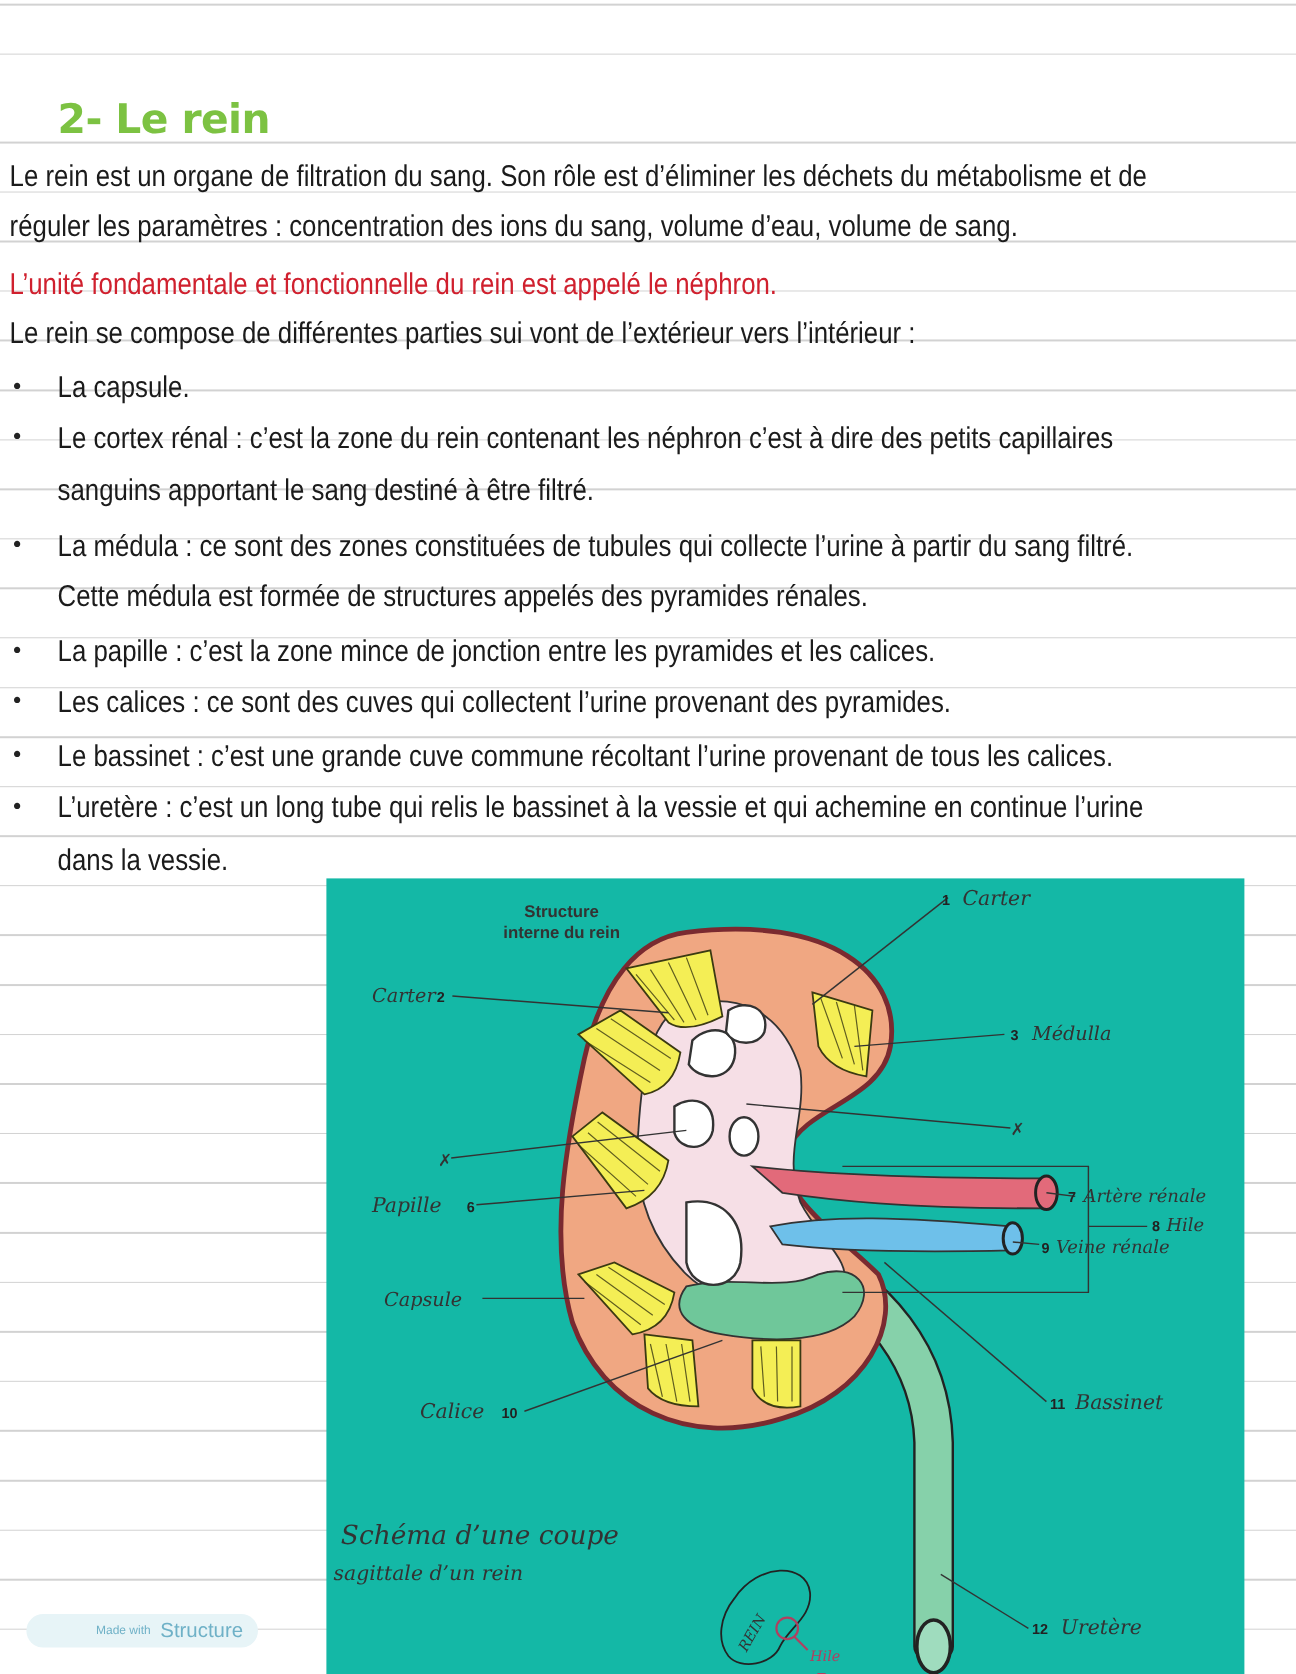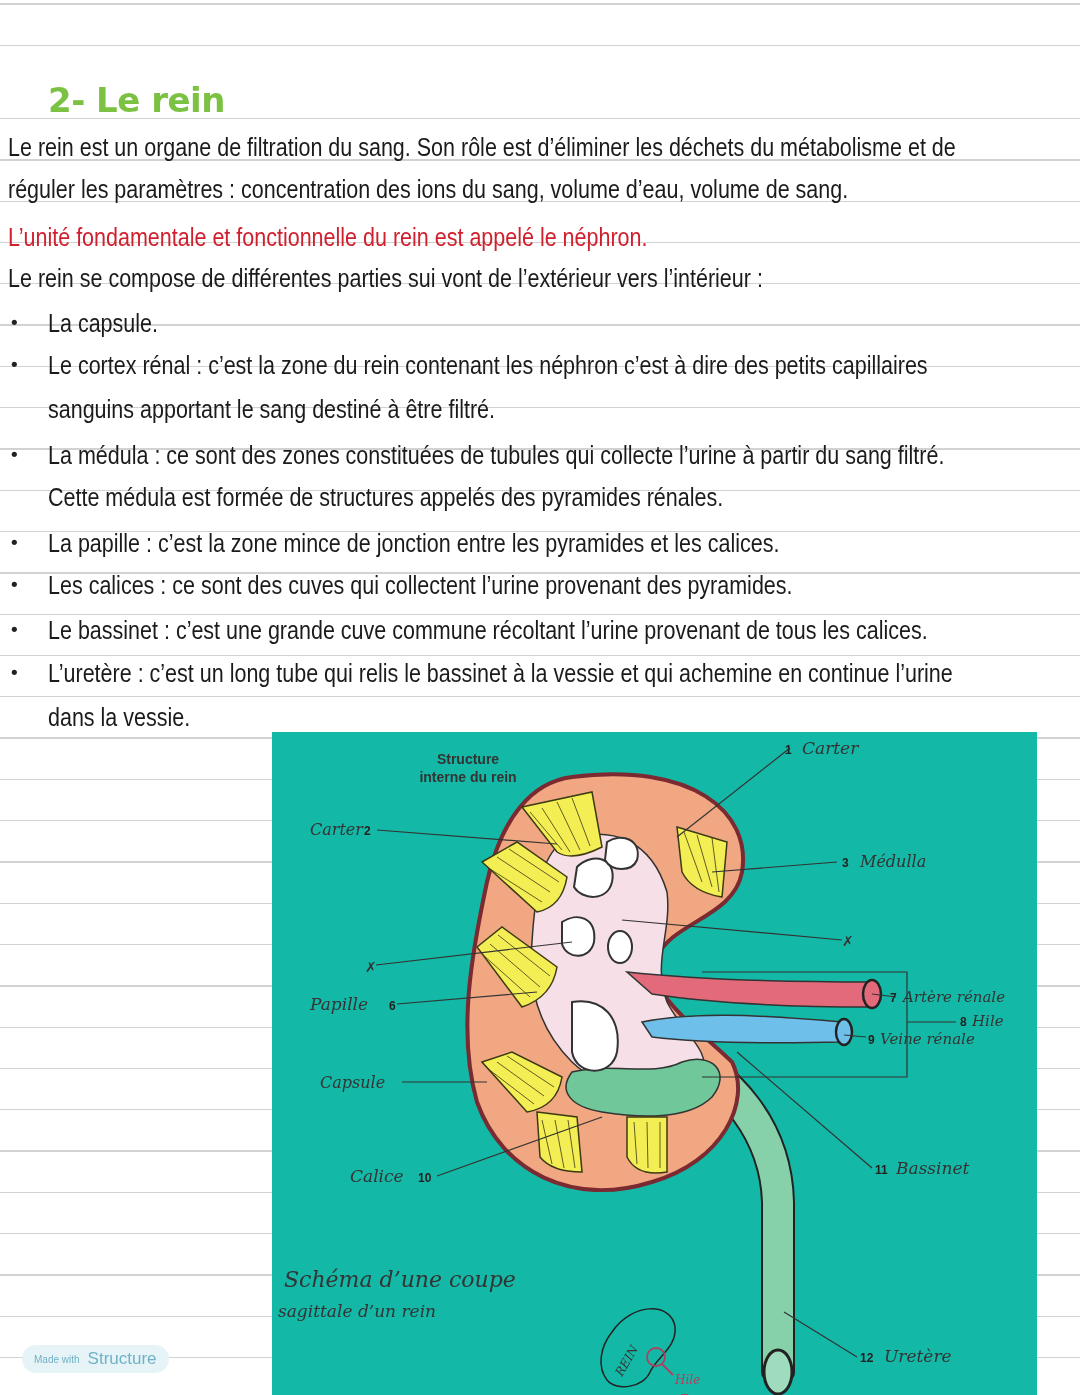--- a/index.html
+++ b/index.html
@@ -40,21 +40,21 @@
     }
     .diagram svg { position: absolute; left: 0; top: 0; }
     .lbl-hand { font-family: "DejaVu Serif", serif; font-style: italic; fill: #333; }
     .lbl-num { font-family: "Liberation Sans", sans-serif; font-weight: bold; fill: #222; }
     .badge {
       position: absolute; left: 22px; top: 1345px; height: 28px;
       padding: 0 12px; border-radius: 14px;
       background: #e7f4f7; display: flex; align-items: center; gap: 8px;
       z-index: 3;
     }
-    .badge .small { font-family: "Liberation Sans", sans-serif; font-size: 10px; color: #6fb1c7; }
+    .badge .small { font-family: "Liberation Sans", sans-serif; font-size: 10px; color: #6fb1c7; margin-left: 46px; }
     .badge .brand { font-family: "Liberation Sans", sans-serif; font-size: 17px; color: #6fb1c7; }
   </style>
 </head>
 <body>
 
 <div class="rules"></div>
 
 <div class="title">2- Le rein</div>
 
 <div class="line" style="top:132px">Le rein est un organe de filtration du sang. Son rôle est d’éliminer les déchets du métabolisme et de</div>

